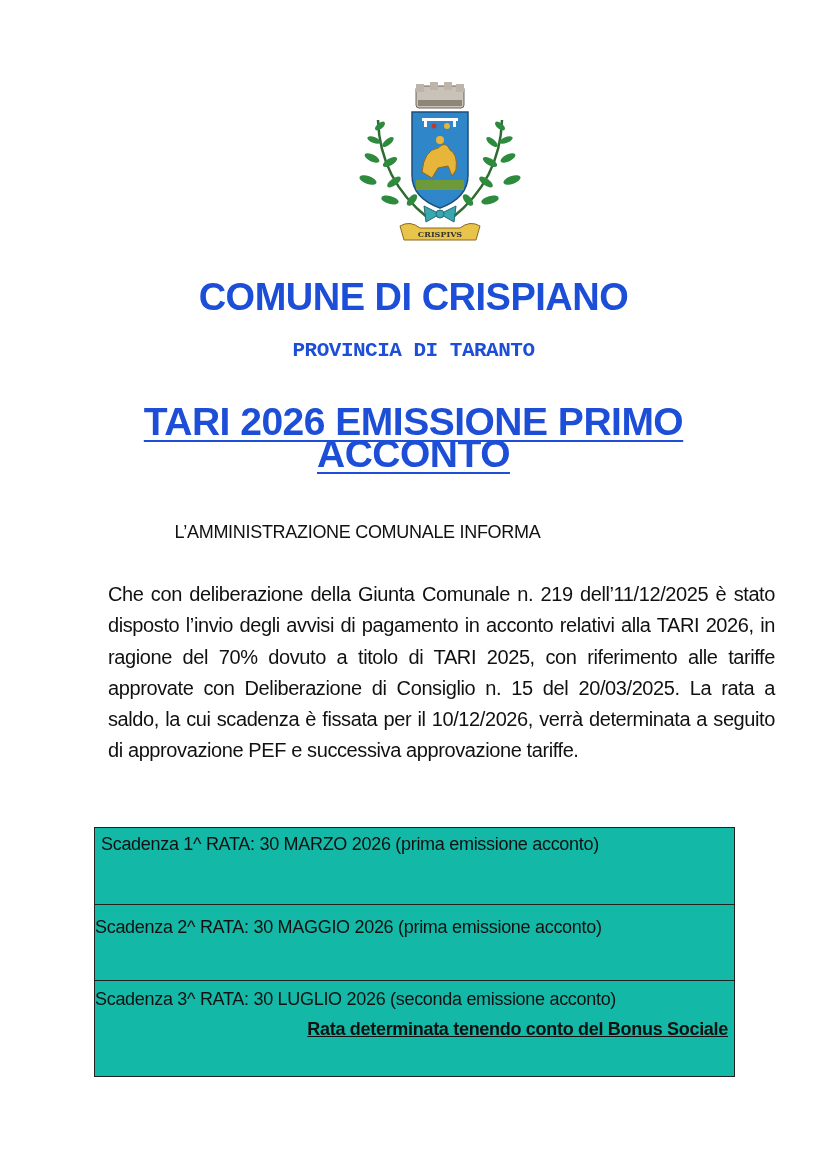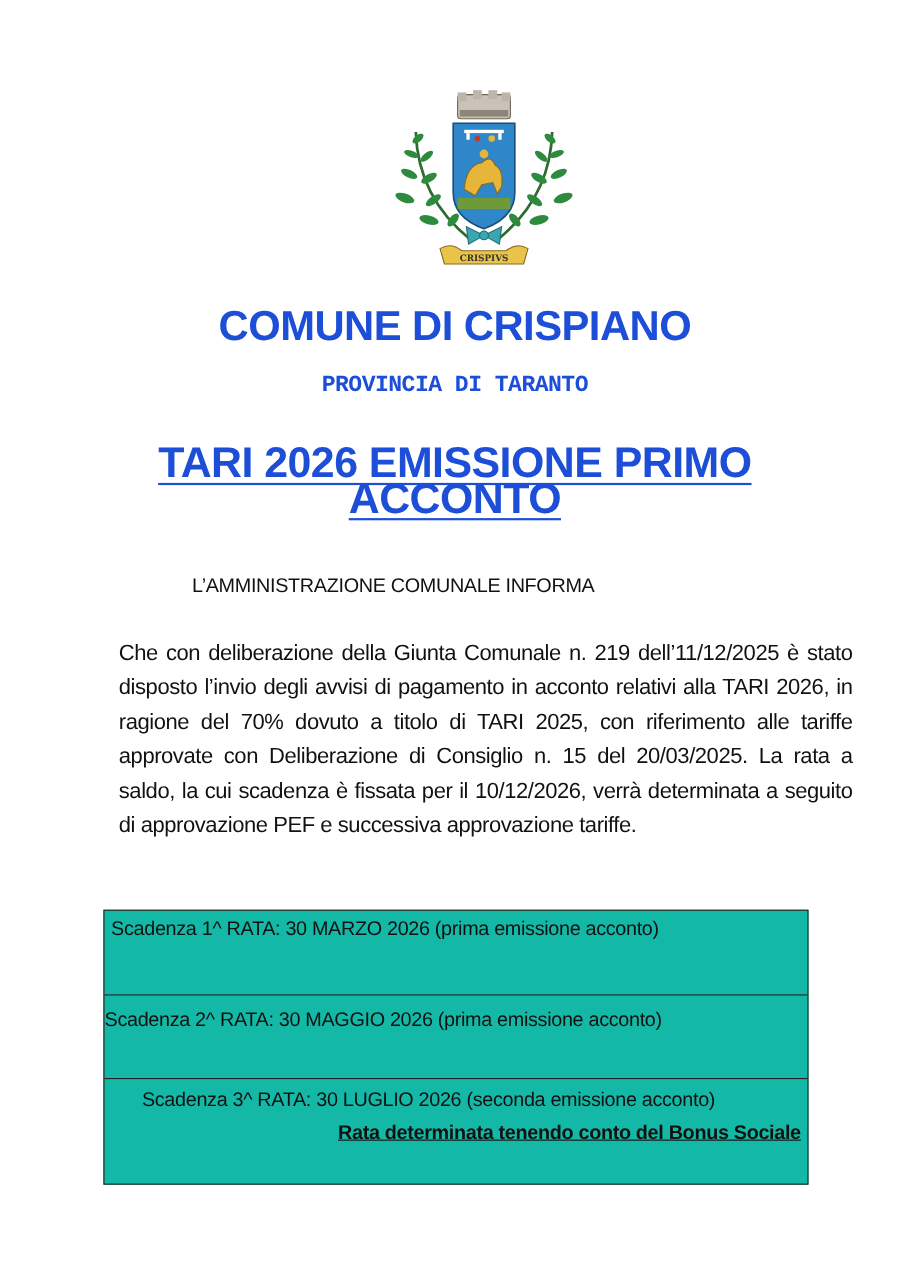--- a/index.html
+++ b/index.html
@@ -117,17 +117,17 @@
 
 <div class="para">Che con deliberazione della Giunta Comunale n. 219 dell’11/12/2025 è stato disposto l’invio degli avvisi di pagamento in acconto relativi alla TARI 2026, in ragione del 70% dovuto a titolo di TARI 2025, con riferimento alle tariffe approvate con Deliberazione di Consiglio n. 15 del 20/03/2025. La rata a saldo, la cui scadenza è fissata per il 10/12/2026, verrà determinata a seguito di approvazione PEF e successiva approvazione tariffe.</div>
 
 <div class="rate-table">
   <div class="rate-row r1">
     <span>Scadenza 1^ RATA: 30 MARZO 2026 (prima emissione acconto)</span>
   </div>
   <div class="rate-row r2 indent" style="padding-top:6px;">
     <span>Scadenza 2^ RATA: 30 MAGGIO 2026 (prima emissione acconto)</span>
   </div>
-  <div class="rate-row r3 indent" style="padding-top:2px;margin-left:34px;">
+  <div class="rate-row r3 indent" style="padding-top:2px;">
     <span>Scadenza 3^ RATA: 30 LUGLIO 2026 (seconda emissione acconto)</span>
     <div class="bonus">Rata determinata tenendo conto del Bonus Sociale</div>
   </div>
 </div>
 
 </body></html>

